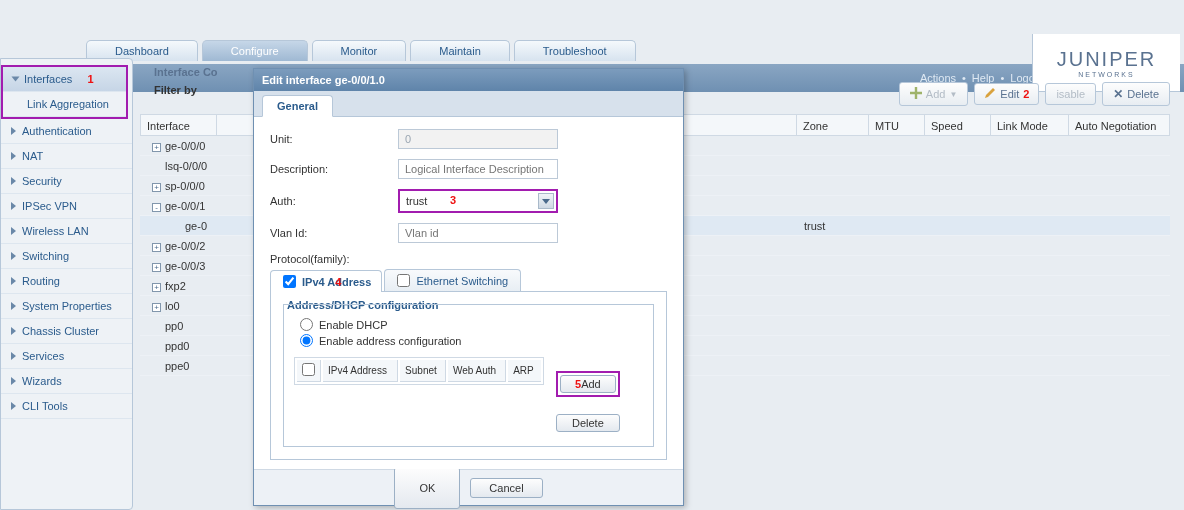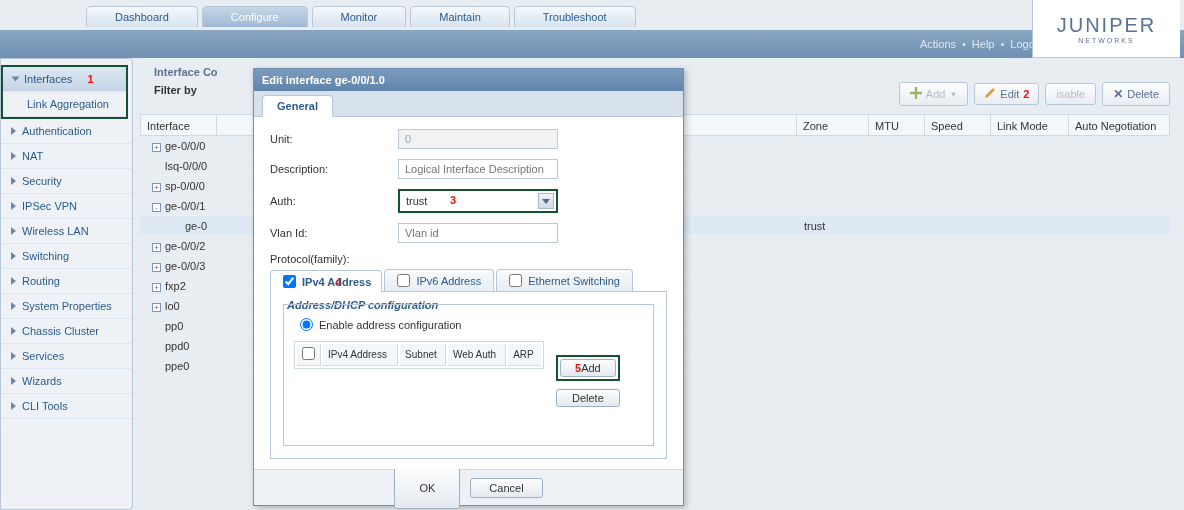--- a/index.html
+++ b/index.html
@@ -1,37 +1,37 @@
 <!DOCTYPE html>
 <html><head>
 <meta charset="utf-8">
 <style>
   *{box-sizing:border-box;margin:0;padding:0;font-family:Arial,Helvetica,sans-serif;font-size:11px;}
   body{background:#e8edf2;width:1184px;height:510px;overflow:hidden;position:relative;color:#333;}
   
-  .top{height:58px;position:relative;}
+  .top{height:58px;position:relative;margin-top:34px;}
   .tabs{position:absolute;left:86px;top:6px;display:flex;gap:4px;}
   .tab{background:linear-gradient(#f5f9fc,#d7e3ef);border:1px solid #b6c7d9;border-bottom:none;border-radius:5px 5px 0 0;padding:4px 28px;color:#2a5b8c;cursor:pointer;font-size:11px;}
   .tab.active{background:linear-gradient(#c6d7e8,#9fb9d3);color:#fff;}
   .status-bar{position:absolute;left:0;right:0;top:30px;height:28px;background:linear-gradient(#8aa6c3,#6f90b2);color:#dfe9f3;font-size:10px;line-height:28px;padding:0 12px;}
   .status-left{position:absolute;left:80px;}
   .status-right{position:absolute;right:140px;display:flex;gap:6px;}
   .status-right a{color:#dfe9f3;text-decoration:none;cursor:pointer;}
   .logo{position:absolute;right:4px;top:0;width:148px;height:58px;background:#fff;border-left:1px solid #b6c7d9;border-bottom:1px solid #b6c7d9;display:flex;flex-direction:column;align-items:center;justify-content:center;}
   .logo-main{font-family:'Arial Black',sans-serif;font-size:20px;letter-spacing:2px;color:#5a7290;}
   .logo-sub{font-size:7px;letter-spacing:2px;color:#5a7290;}
   
   .stage{position:absolute;left:0;top:58px;right:0;bottom:0;}
   .sidebar{position:absolute;left:0;top:0;width:133px;bottom:0;background:#eef2f6;border:1px solid #b6c7d9;border-radius:0 4px 4px 0;padding:4px 0;}
   .side-item{padding:6px 10px;color:#2a5b8c;cursor:pointer;display:flex;align-items:center;gap:6px;border-bottom:1px solid #dde6ef;}
   .side-item.sel{background:linear-gradient(#dbe6f1,#c6d5e6);}
   .tri{width:0;height:0;border-top:4px solid transparent;border-bottom:4px solid transparent;border-left:5px solid #6a88a8;display:inline-block;}
   .tri.open{transform:rotate(90deg);}
   .sub-item{padding:6px 10px 6px 24px;color:#2a5b8c;cursor:pointer;border-bottom:1px solid #dde6ef;}
-  .red-box{border:2px solid #14532d;}
+  .red-box{border:2px solid #a21caf;}
   .red-num{color:#e11;font-weight:bold;font-size:11px;}
   
   .content{position:absolute;left:140px;top:0;right:0;bottom:0;}
   .c-header{height:56px;padding:8px 14px;color:#5a7290;position:relative;}
   .toolbar{position:absolute;right:14px;top:24px;display:flex;gap:6px;align-items:center;}
   .tbtn{background:linear-gradient(#fdfdfd,#e8edf2);border:1px solid #b6c7d9;border-radius:3px;padding:4px 10px;color:#5a7290;display:flex;align-items:center;gap:4px;cursor:pointer;}
   .tbtn.dis{color:#b3bcc6;cursor:default;}
   .table-head{position:absolute;left:0;right:14px;top:56px;height:22px;background:#f4f7fa;border:1px solid #cfd9e4;display:flex;align-items:center;font-size:10px;color:#333;}
   .th{padding:0 6px;border-right:1px solid #cfd9e4;height:100%;line-height:22px;}
   .rows{position:absolute;left:0;right:14px;top:78px;}
@@ -50,21 +50,21 @@
   .flabel{width:128px;color:#333;}
   .finput{width:160px;height:20px;border:1px solid #bcc9d7;padding:0 6px;color:#9aa6b2;background:#fff;}
   .finput.dis{background:#f2f2f2;}
   .sel-wrap{position:relative;width:160px;}
   .sel-arrow{position:absolute;right:2px;top:2px;width:16px;height:16px;background:linear-gradient(#f0f4f8,#cfd9e4);border:1px solid #a9b9ca;display:flex;align-items:center;justify-content:center;pointer-events:none;}
   .sel-arrow::after{content:"";border-left:4px solid transparent;border-right:4px solid transparent;border-top:5px solid #4a6a8c;}
   .proto-tabs{display:flex;border-bottom:1px solid #b6c7d9;margin-top:4px;}
   .proto-tab{border:1px solid #b6c7d9;border-bottom:none;border-radius:4px 4px 0 0;padding:4px 12px;color:#2a5b8c;font-size:11px;display:flex;align-items:center;gap:6px;margin-right:2px;background:linear-gradient(#f8fafc,#e8eef4);}
   .proto-tab.active{background:#fff;font-weight:bold;position:relative;top:1px;}
   .pfieldset{border:1px solid #b6c7d9;border-top:none;padding:8px 12px 12px;}
-  .fs-title{color:#2a5b8c;font-weight:bold;position:relative;top:-1px;background:#fff;display:inline-block;padding:0 4px;font-style:italic;}
+  .fs-title{color:#2a5b8c;font-weight:bold;position:relative;top:-1px;background:#fff;display:inline-block;padding:0 4px;}
   .fs-inner{border:1px solid #b6c7d9;padding:10px 10px 14px;margin-top:-8px;min-height:142px;position:relative;}
   .radio-row{display:flex;align-items:center;gap:6px;margin:3px 6px;}
   .addr-table{border:1px solid #cfd9e4;margin-top:6px;width:250px;}
   .addr-table th,.addr-table td{border-right:1px solid #cfd9e4;border-bottom:1px solid #cfd9e4;font-size:10px;padding:3px 5px;text-align:left;font-weight:normal;background:#f4f7fa;}
   .addr-table td{background:#fff;}
   .addr-table td.link{color:#2a5b8c;cursor:pointer;}
   .sbtn{background:linear-gradient(#fdfdfd,#e4e9ef);border:1px solid #9cb0c5;border-radius:3px;padding:2px 14px;color:#333;cursor:pointer;font-size:11px;}
   .m-footer{height:36px;display:flex;align-items:center;justify-content:center;gap:10px;border-top:1px solid #cfd9e4;background:#edf1f6;}
   .x-icon{font-weight:bold;font-size:12px;color:#5a7290;}
   .pencil-icon svg,.plus-icon svg{width:12px;height:12px;}
@@ -339,49 +339,49 @@
     </div>
 
     <div class="proto-tabs">
       <div class="proto-tab active red-box">
         <input type="checkbox" checked="" style="">
         <span>IPv4 Address</span>
         <span class="red-num" style="margin-left:-42px;margin-right:28px">4</span>
       </div>
       <div class="proto-tab">
         <input type="checkbox" style="">
-        <span>IPv6 Address</span>
-      </div>
-      <div class="proto-tab">
-        <input type="checkbox" style="">
         <span>Ethernet Switching</span>
       </div>
     </div>
 
     <div class="pfieldset">
       <span class="fs-title">Address/DHCP configuration</span>
       <div class="fs-inner">
+        <div class="radio-row">
+          <input type="radio" name="ac" style="">
+          <span>Enable DHCP</span>
+        </div>
         <div class="radio-row">
           <input type="radio" name="ac" checked="" style="">
           <span>Enable address configuration</span>
         </div>
 
         <div style="display:flex;align-items:flex-start;gap:12px;margin-top:4px">
           <table class="addr-table">
             <tbody>
                 <tr>
               <th style="width:20px"><input type="checkbox" style=""></th>
               <th>IPv4 Address</th>
               <th>Subnet</th>
               <th>Web Auth</th>
               <th style="border-right:none">ARP</th>
             </tr>
           </tbody>
             </table>
-          <div style="display:flex;flex-direction:column;gap:8px;margin-top:20px">
+          <div style="display:flex;flex-direction:column;gap:17px;margin-top:20px">
             <div class="red-box" style="padding:2px">
               <button class="sbtn">
                 <span class="red-num">5</span><span>Add</span>
               </button>
             </div>
             <button class="sbtn">Delete</button>
           </div>
         </div>
       </div>
     </div>

